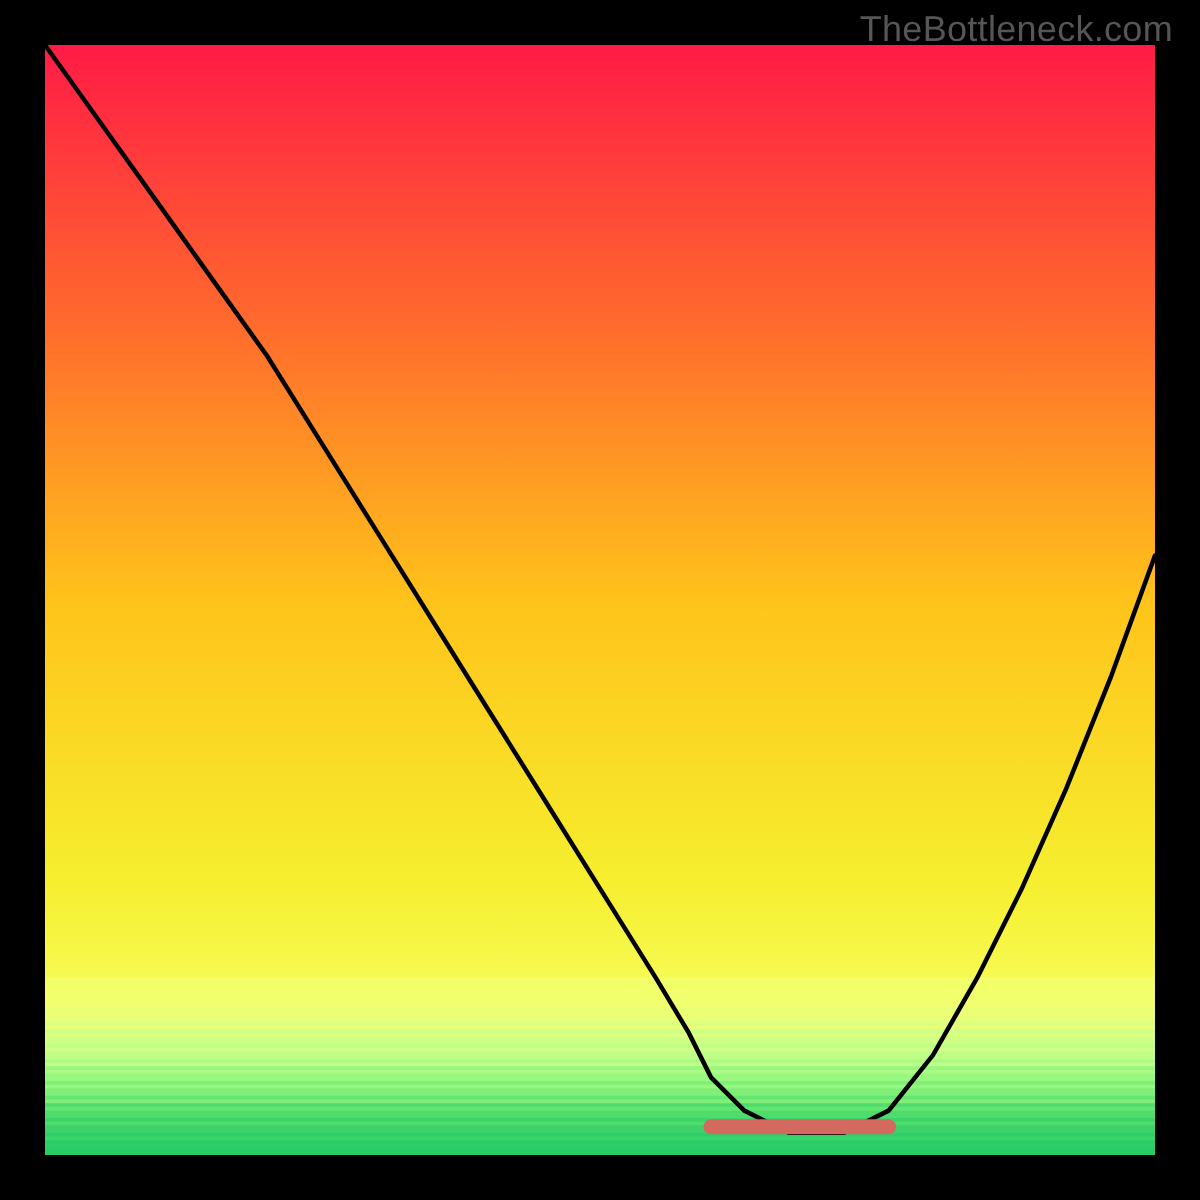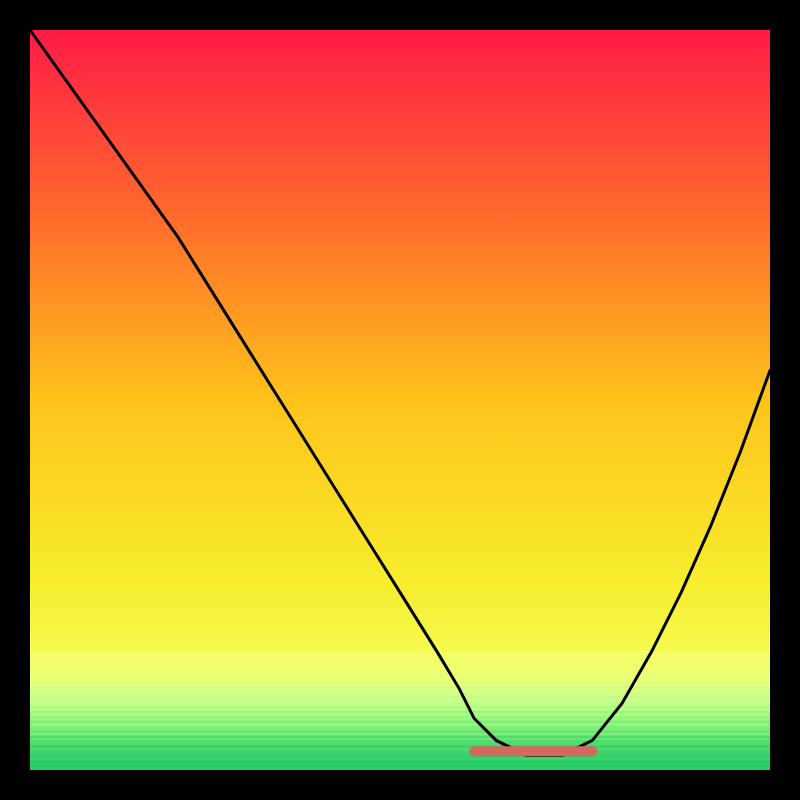--- a/index.html
+++ b/index.html
@@ -38,20 +38,21 @@
   }
   .stripes {
     position: absolute;
     left: 0;
     width: 100%;
   }
 </style>
 </head>
 <body>
 <div class="frame">
+  <div class="watermark">TheBottleneck.com</div>
   <div class="plot">
 
     <svg class="gradient" viewBox="0 0 740 740" preserveAspectRatio="none">
       <defs>
         <linearGradient id="bg" x1="0" y1="0" x2="0" y2="1">
           <stop id="g0" offset="0%" stop-color="#ff1b46"></stop>
           <stop id="g1" offset="25%" stop-color="#ff6a2d"></stop>
           <stop id="g2" offset="50%" stop-color="#ffc31a"></stop>
           <stop id="g3" offset="75%" stop-color="#f6ee2e"></stop>
           <stop id="g4" offset="88%" stop-color="#f6ff60"></stop>

